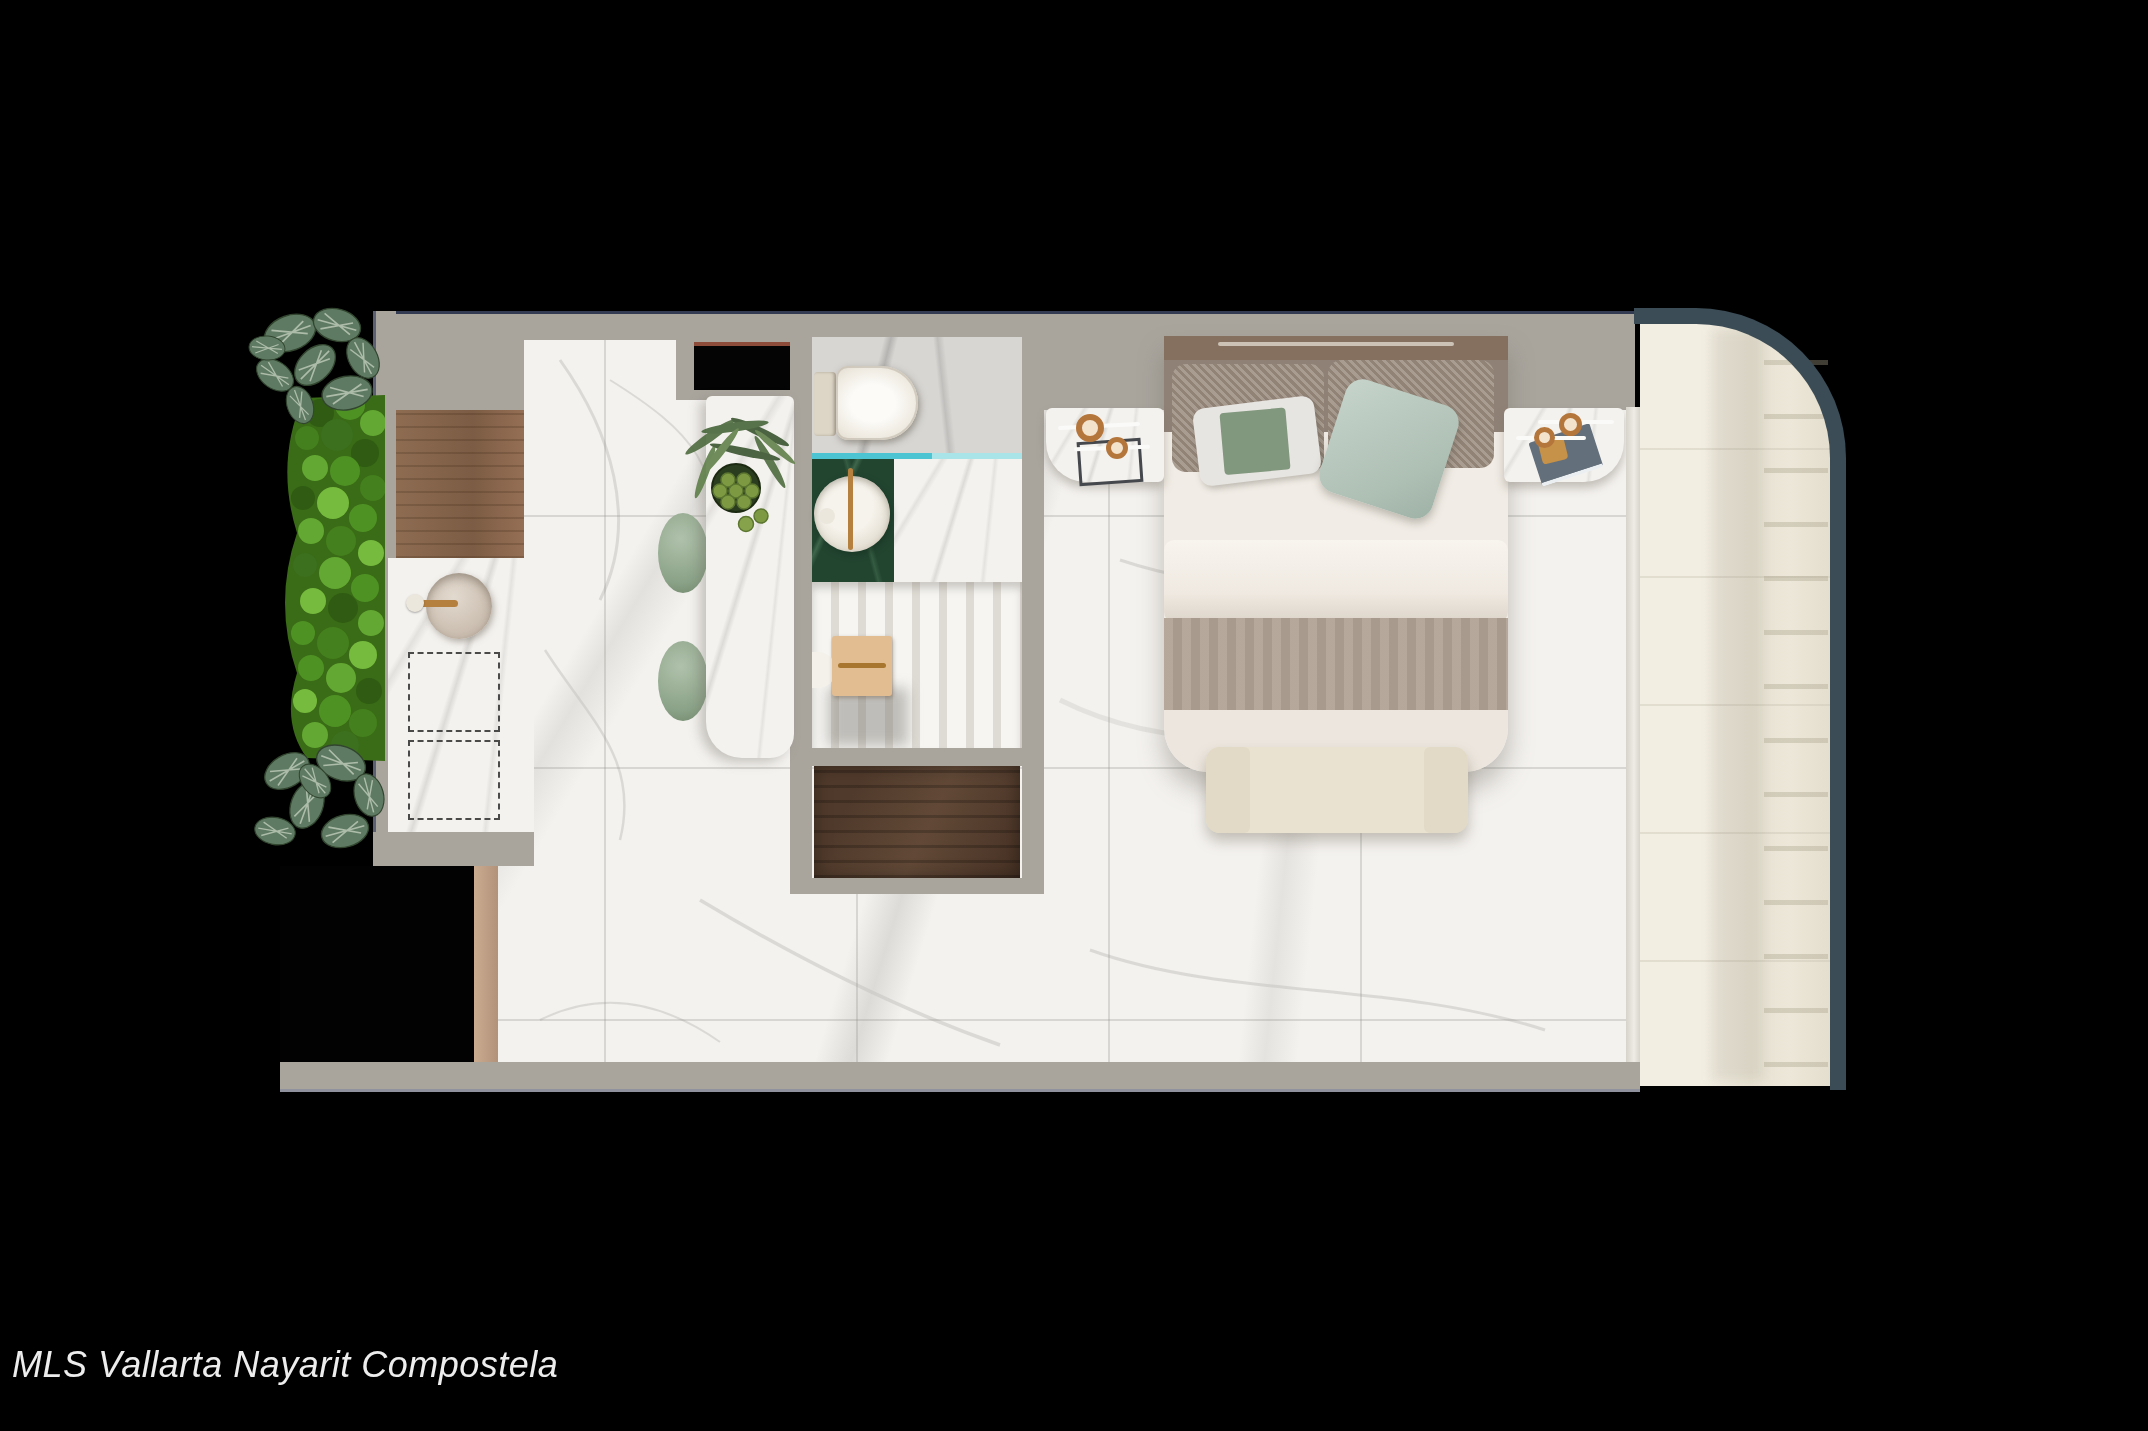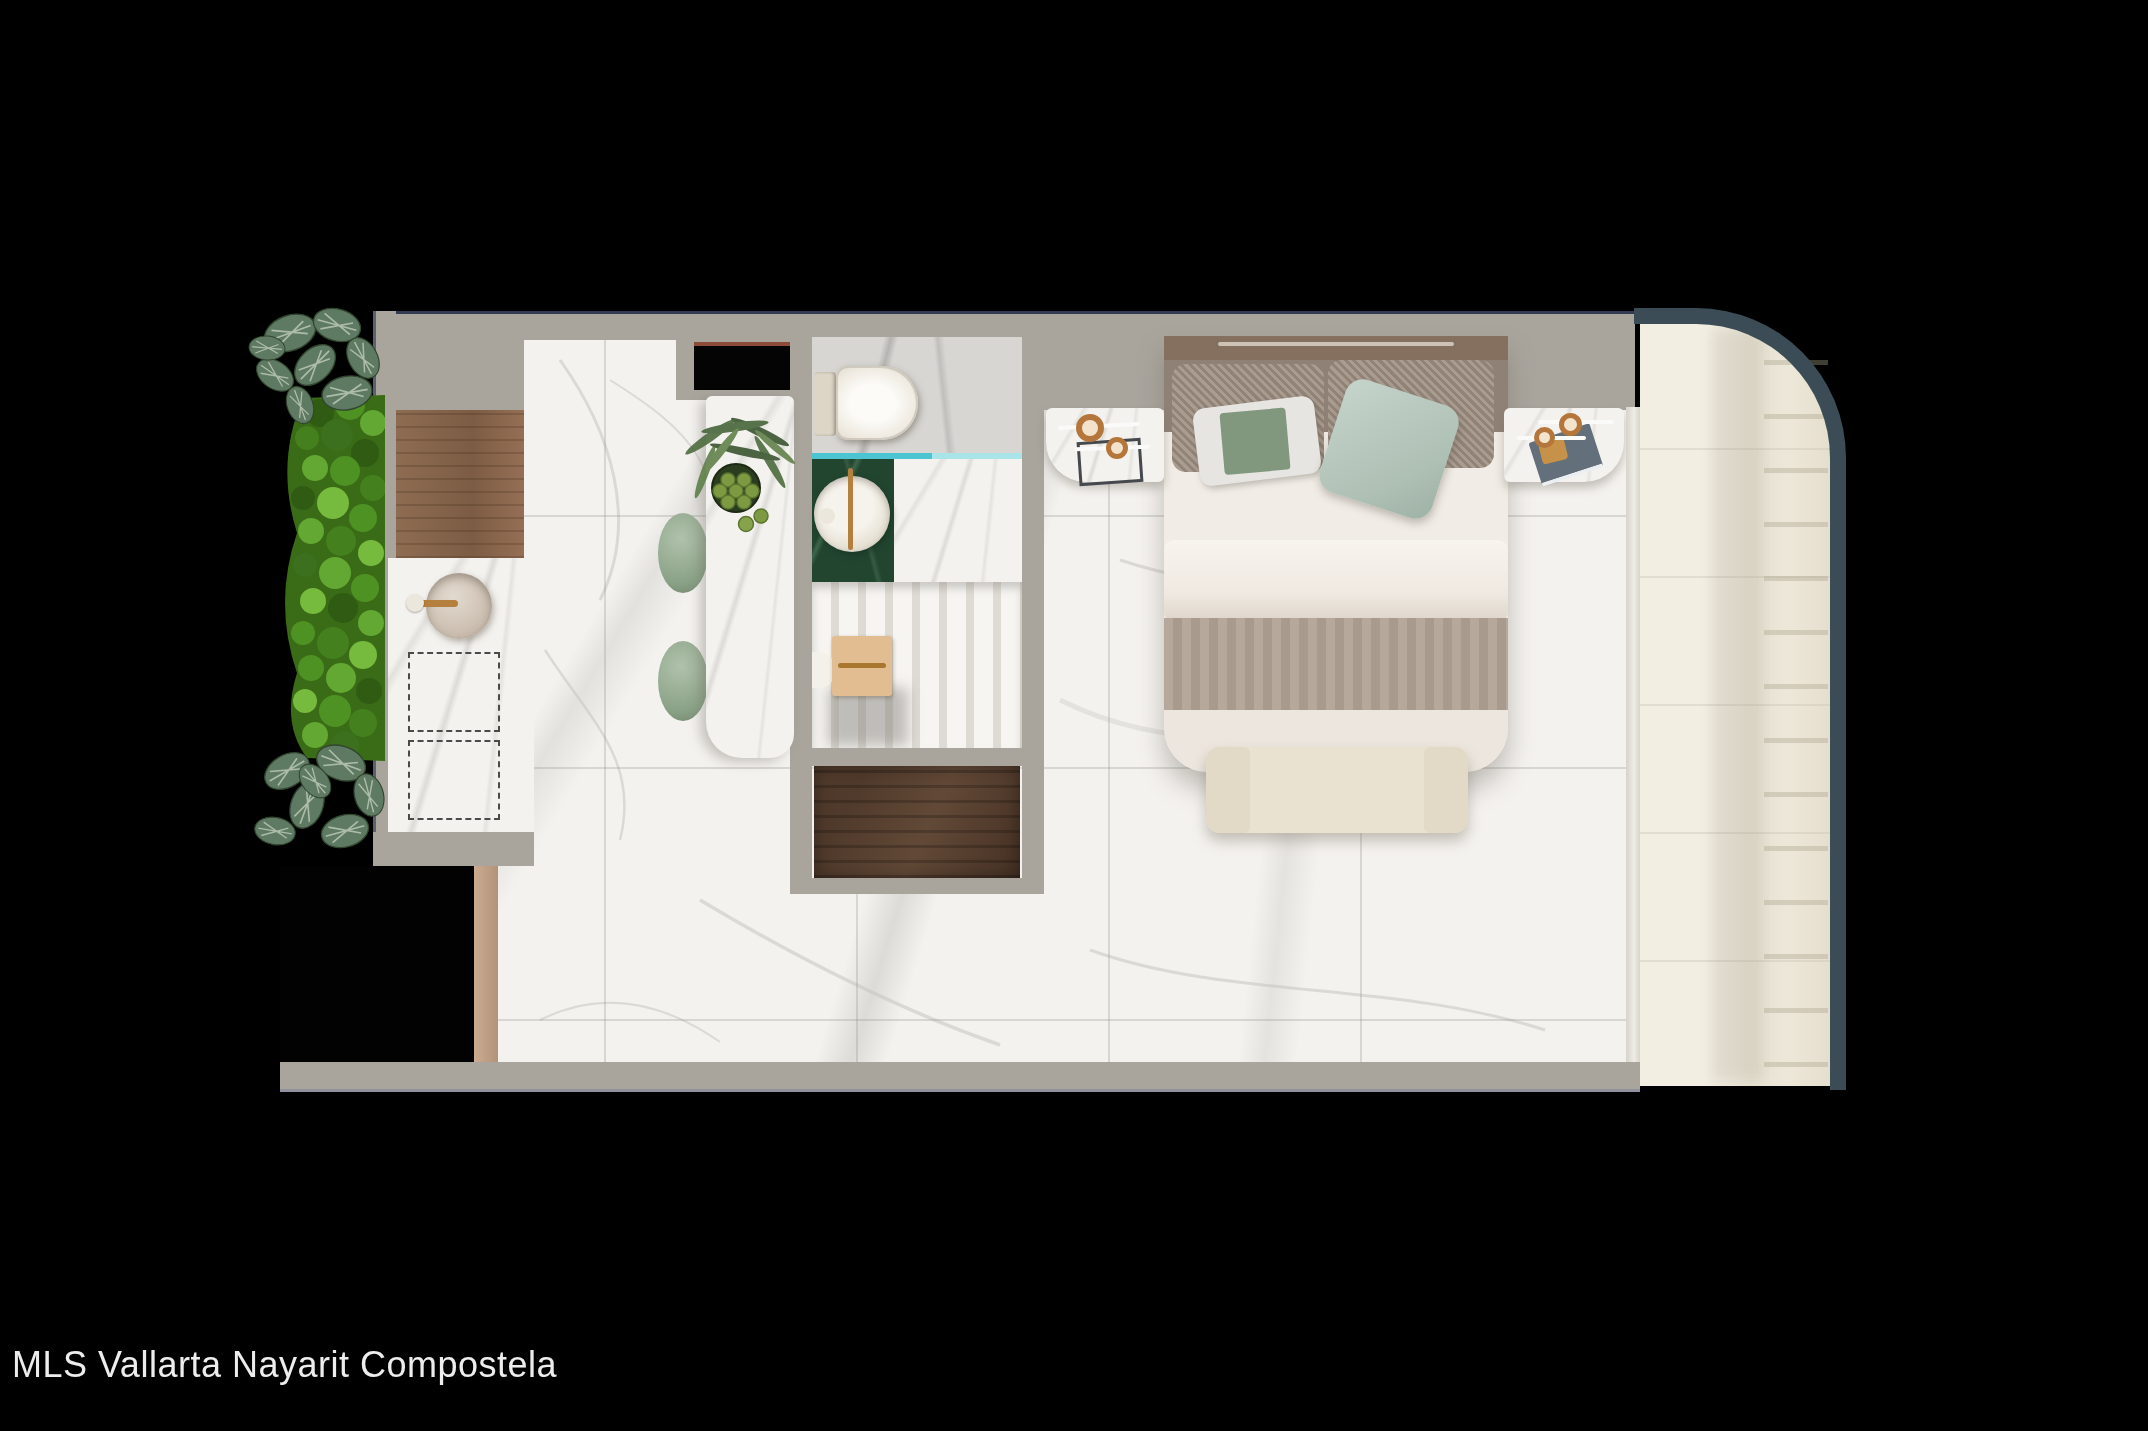--- a/index.html
+++ b/index.html
@@ -1,19 +1,19 @@
 <!DOCTYPE html>
 <html><head>
 <meta charset="utf-8">
 <style>
   html,body{margin:0;padding:0;background:#000;}
   body{width:2148px;height:1431px;position:relative;overflow:hidden;
        font-family:"Liberation Sans", sans-serif;}
   .abs{position:absolute;}
-  #stage{position:absolute;left:0;top:0;width:1792px;height:1431px;background:#000;}
+  #stage{position:absolute;left:0;top:0;width:1792px;height:1431px;background:#000;font-style:italic;}
   .marble{
     background:
       linear-gradient(107deg, transparent 44%, rgba(168,166,162,.30) 46.5%, transparent 49%),
       linear-gradient(96deg, transparent 70%, rgba(175,173,169,.22) 72%, transparent 74.5%),
       linear-gradient(121deg, transparent 22%, rgba(160,158,154,.20) 24%, transparent 27%),
       #f4f2ef;
   }
   .marble-dark{
     background:
       linear-gradient(104deg, transparent 30%, rgba(140,138,136,.45) 33%, transparent 36%),

